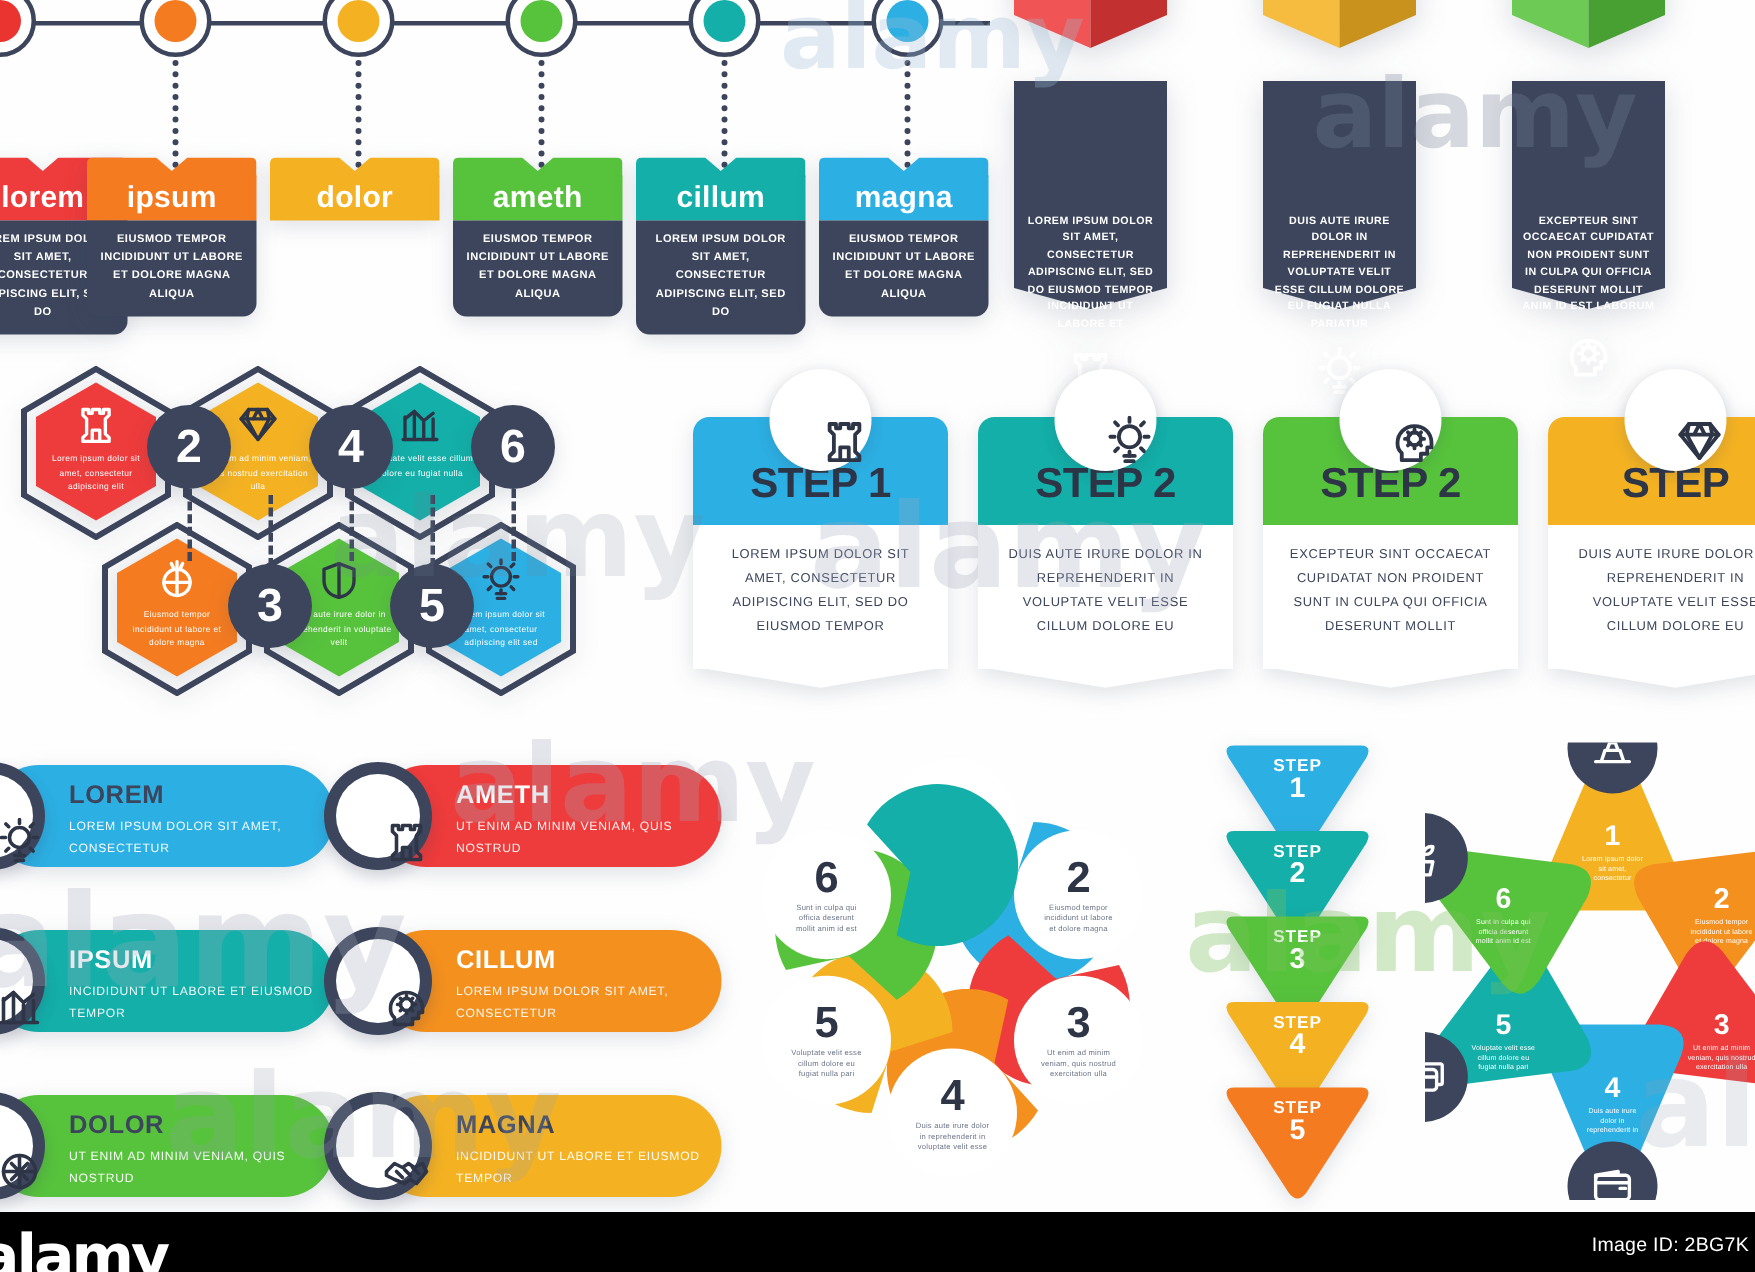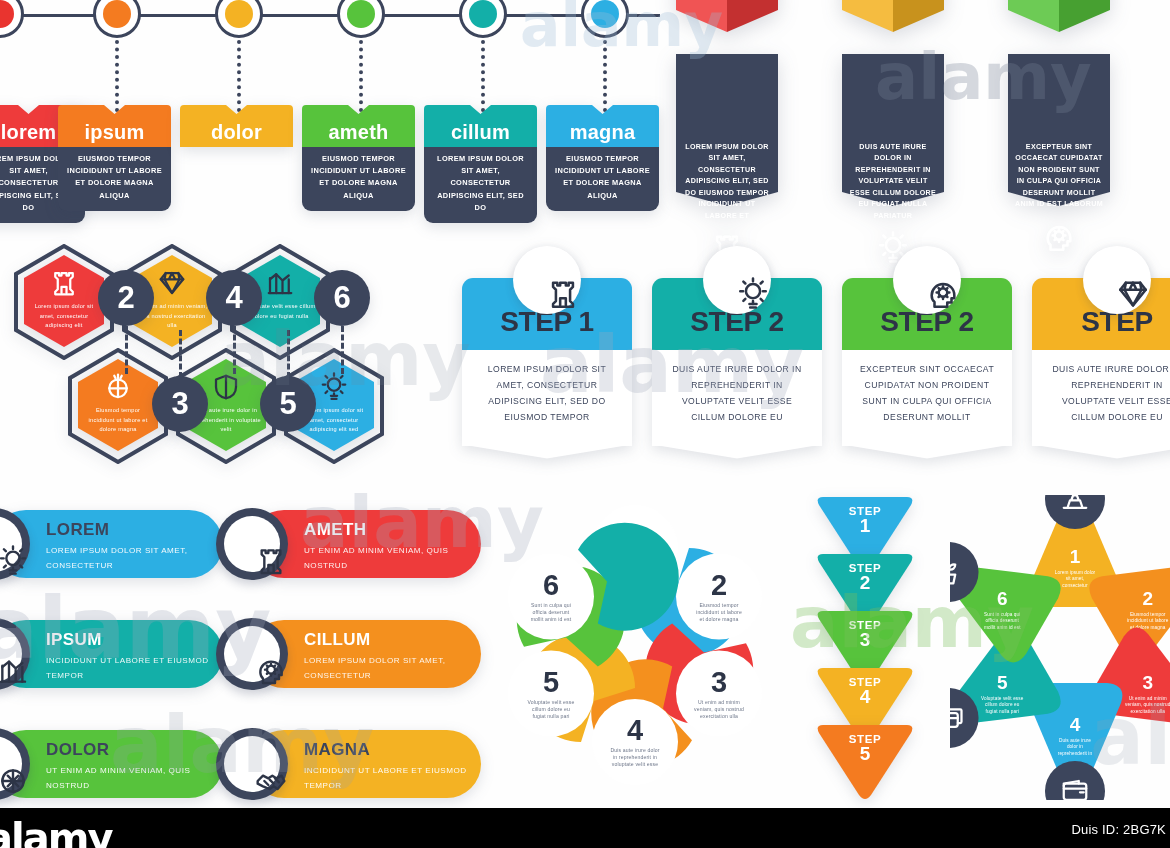--- a/index.html
+++ b/index.html
@@ -667,16 +667,16 @@
   <div class="wm2" style="left:-20px;top:578px;font-size:86px;">alamy</div>
   <div class="wm2" style="left:300px;top:480px;font-size:72px;">alamy</div>
   <div class="wm2" style="left:790px;top:580px;font-size:72px;color:rgba(120,190,90,.33);">alamy</div>
   <div class="wm2" style="left:110px;top:700px;font-size:78px;color:rgba(150,160,175,.22);">alamy</div>
   <div class="wm2" style="left:1090px;top:690px;font-size:80px;color:rgba(150,160,175,.20);">alamy</div>
   <div class="wm2" style="left:520px;top:-10px;font-size:60px;color:rgba(160,190,215,.30);">alamy</div>
   <div class="wm2" style="left:875px;top:40px;font-size:64px;color:rgba(120,130,150,.30);">alamy</div>
 
   <div id="footer">
     <div class="logo">alamy</div>
-    <div class="iid">Duis ID: 2BG7K</div>
+    <div class="iid">Image ID: 2BG7K</div>
   </div>
 
 </div>
 
 </body></html>

